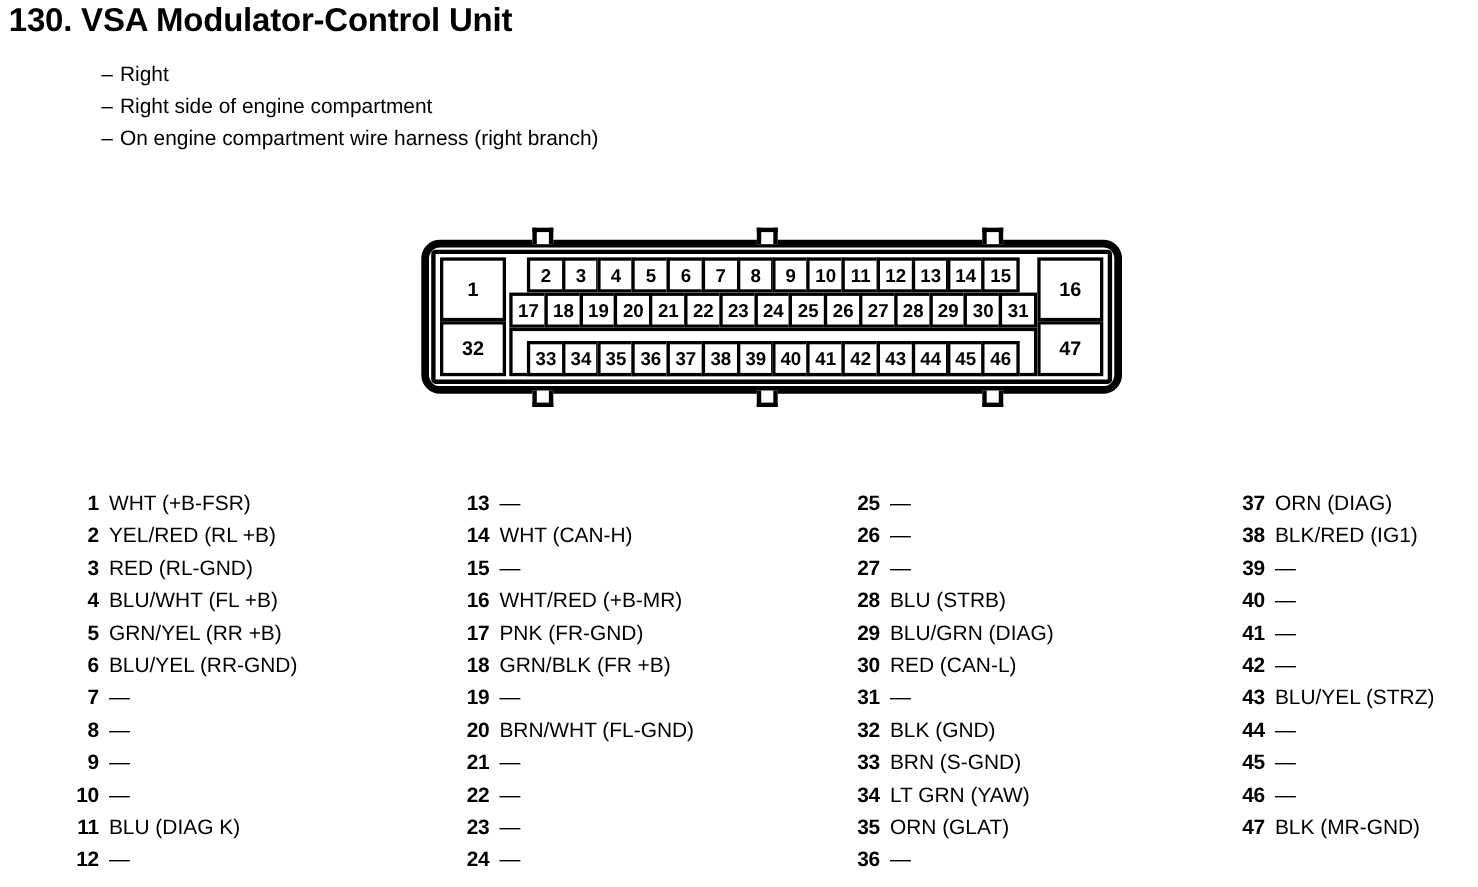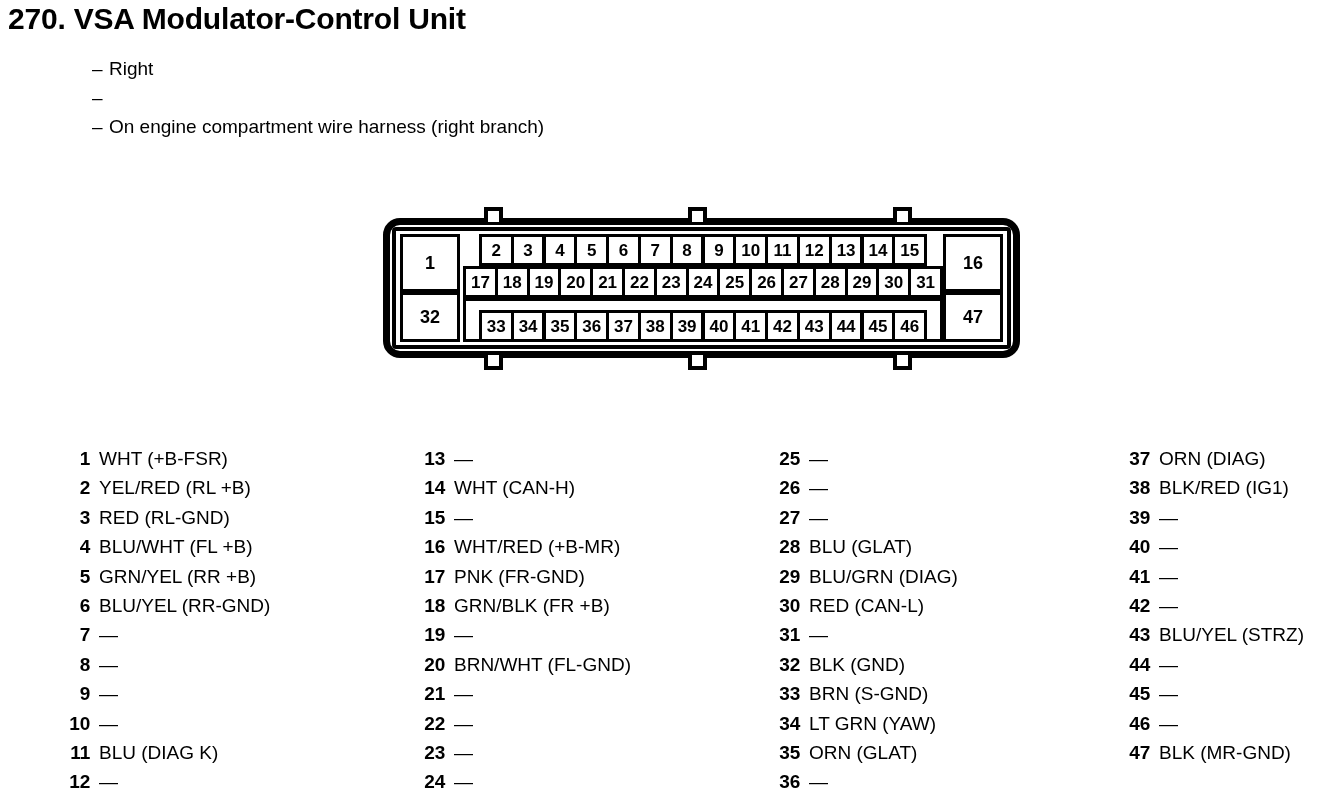--- a/index.html
+++ b/index.html
@@ -139,29 +139,30 @@
     font-weight: bold;
     letter-spacing: -0.2px;
   }
   .pin-desc {
     padding-left: 9px;
   }
 </style>
 </head>
 <body>
 
-<div id="page-title">270.  VSA Modulator-Control Unit</div>
+<div id="page-title">130.  VSA Modulator-Control Unit</div>
 
 <div id="bullet-list">
     <div class="bullet-row">
       <span class="bullet-dash">–</span>
       <span>Right</span>
     </div>
     <div class="bullet-row">
       <span class="bullet-dash">–</span>
+      <span>Right side of engine compartment</span>
     </div>
     <div class="bullet-row">
       <span class="bullet-dash">–</span>
       <span>On engine compartment wire harness (right branch)</span>
     </div>
   </div>
 
 <div id="connector">
   <div class="shell-outer"></div>
   <div class="shell-inner"></div>
@@ -334,21 +335,21 @@
       <div class="pin-row">
         <span class="pin-num">26</span>
         <span class="pin-desc">—</span>
       </div>
       <div class="pin-row">
         <span class="pin-num">27</span>
         <span class="pin-desc">—</span>
       </div>
       <div class="pin-row">
         <span class="pin-num">28</span>
-        <span class="pin-desc">BLU (GLAT)</span>
+        <span class="pin-desc">BLU (STRB)</span>
       </div>
       <div class="pin-row">
         <span class="pin-num">29</span>
         <span class="pin-desc">BLU/GRN (DIAG)</span>
       </div>
       <div class="pin-row">
         <span class="pin-num">30</span>
         <span class="pin-desc">RED (CAN-L)</span>
       </div>
       <div class="pin-row">

